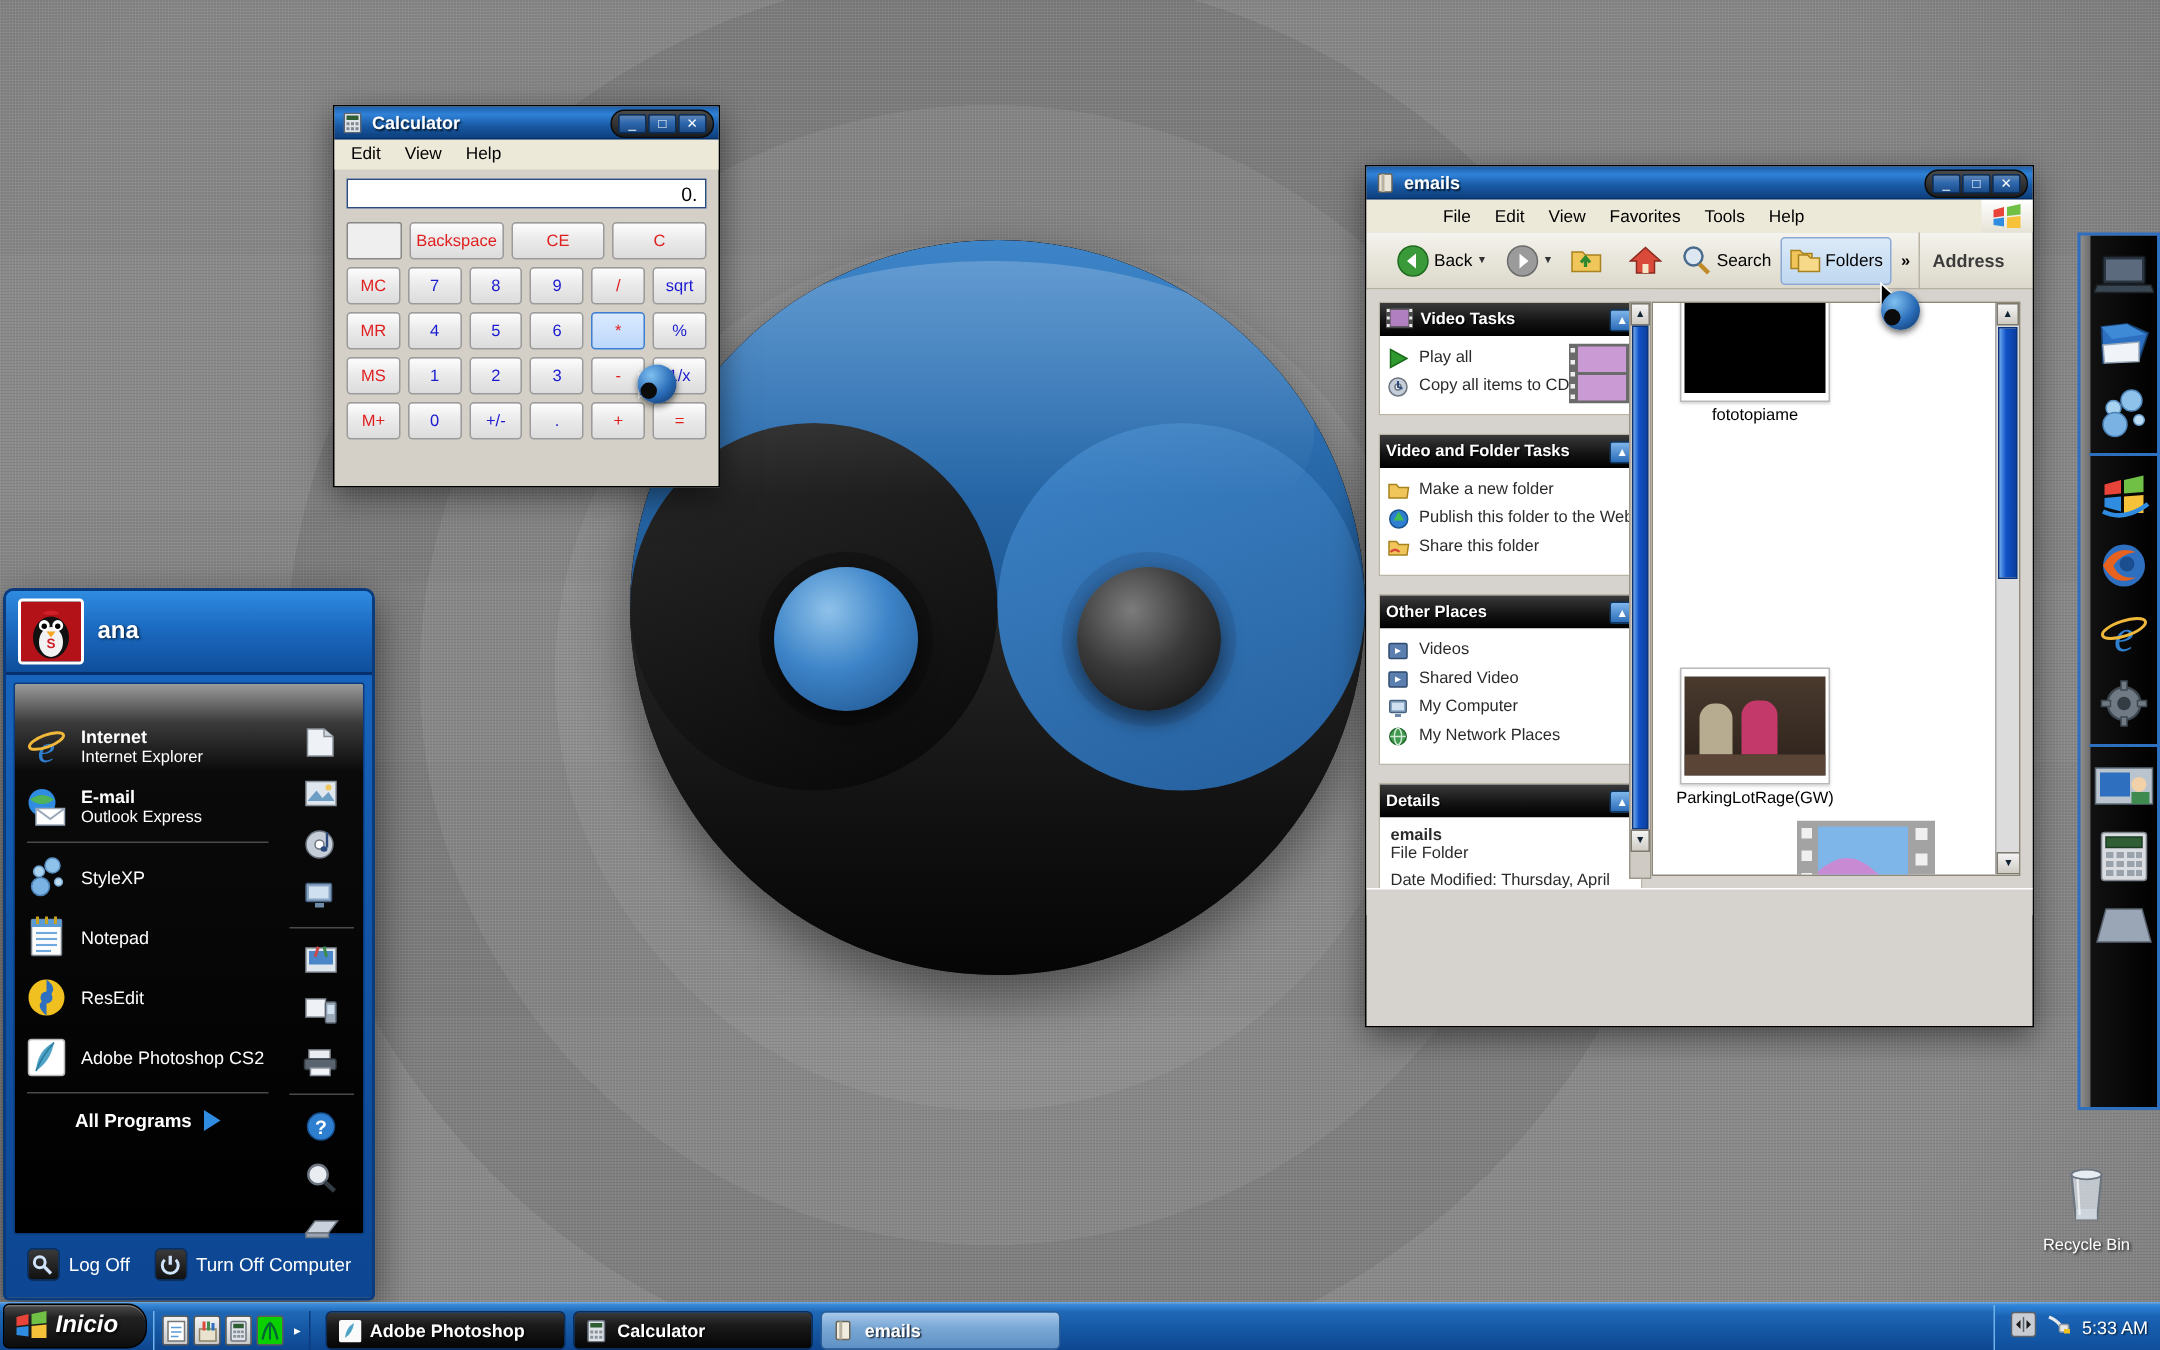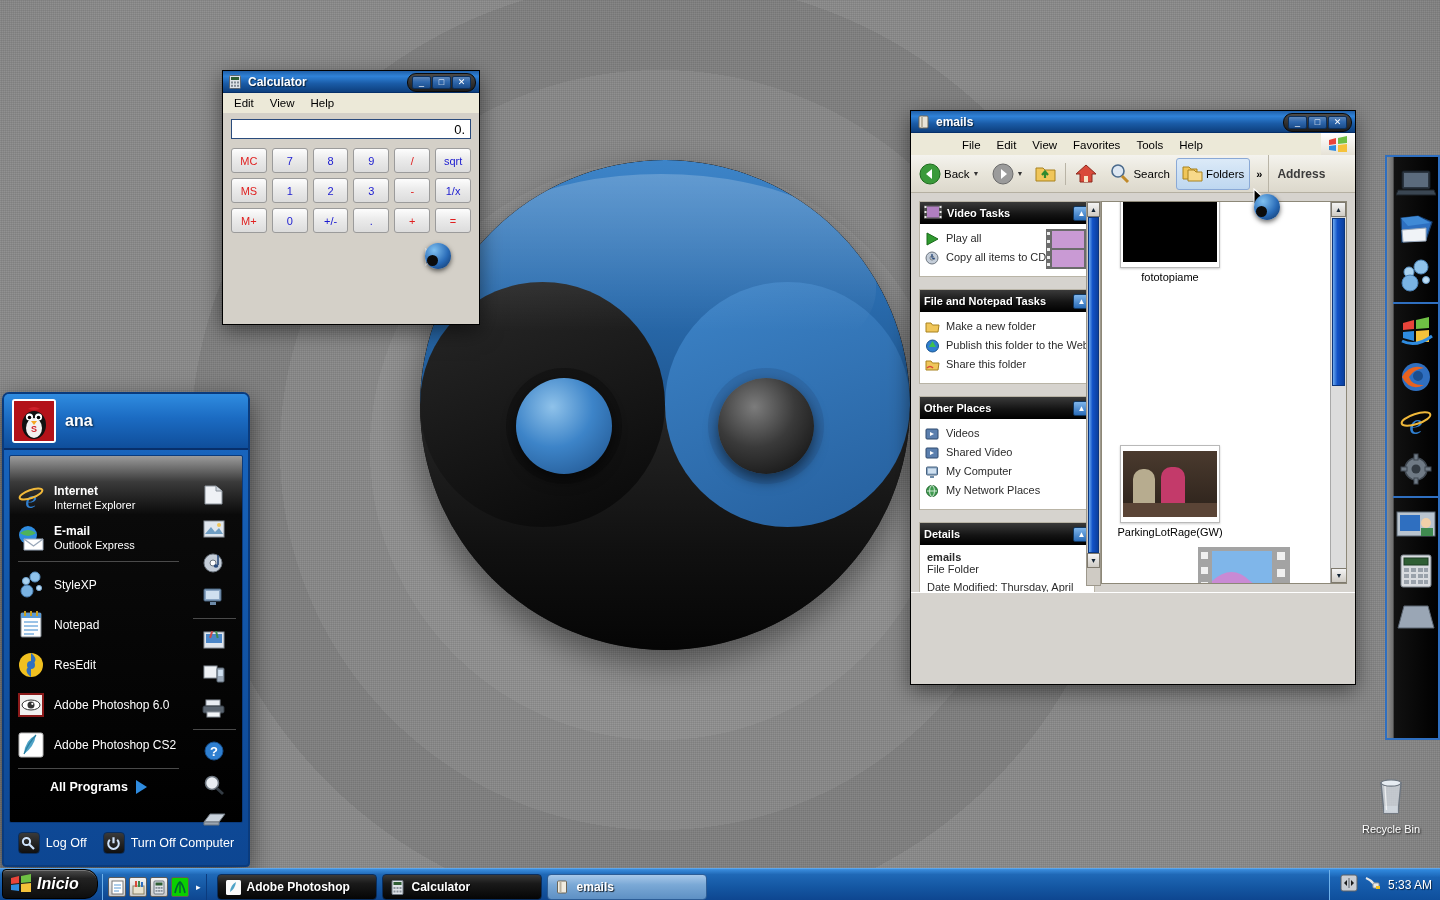--- a/index.html
+++ b/index.html
@@ -140,21 +140,21 @@
   
   #explorer-window { left: 910px; top: 110px; width: 446px; height: 575px; background: #d6d3ce; }
   #exp-menubar-row { display: flex; align-items: flex-end; background: #ece9d8; height: 22px; padding-left: 40px; }
   #exp-flag {
     width: 34px; height: 22px; background: linear-gradient(180deg,#fff,#e6e2d6);
     display: flex; align-items: center; justify-content: center;
   }
   #exp-toolbar {
     height: 38px; display: flex; align-items: center; gap: 0px;
     background: linear-gradient(180deg, #f4f3ee 0%, #e8e5da 50%, #dcd8cc 100%);
-    border-bottom: 1px solid #b5b0a2; padding: 0 2px;
+    border-bottom: 1px solid #b5b0a2; padding: 0 14px;
     font-size: 11.5px;
   }
   .tb-btn {
     display: flex; align-items: center; gap: 3px; height: 32px;
     padding: 0 5px; border: 1px solid transparent; border-radius: 3px; cursor: default;
   }
   .tb-btn.active { border-color: #8aa9d6; background: linear-gradient(180deg,#dceaf8,#bed7f0); }
   .tb-sep { width: 1px; height: 22px; background: #b9b4a6; margin: 0 3px; }
   .tb-arrow { font-size: 7px; color: #333; }
   #exp-address {
@@ -505,30 +505,44 @@
       </span>
     </div>
     <div class="xp-menubar">
       <span>Edit</span>
       <span>View</span>
       <span>Help</span>
     </div>
     <div id="calc-body">
       <div id="calc-display">0.</div>
 
+      <div class="calc-row">
+        <div id="calc-memind"></div>
+        <div class="calc-btn wide red">Backspace</div>
+        <div class="calc-btn wide red">CE</div>
+        <div class="calc-btn wide red">C</div>
+      </div>
 
       <div class="calc-row">
         <div class="calc-btn mem red">MC</div>
         <div class="calc-btn num blue">7</div>
         <div class="calc-btn num blue">8</div>
         <div class="calc-btn num blue">9</div>
         <div class="calc-btn num red">/</div>
         <div class="calc-btn num blue">sqrt</div>
       </div>
 
+      <div class="calc-row">
+        <div class="calc-btn mem red">MR</div>
+        <div class="calc-btn num blue">4</div>
+        <div class="calc-btn num blue">5</div>
+        <div class="calc-btn num blue">6</div>
+        <div class="calc-btn num red hover">*</div>
+        <div class="calc-btn num blue">%</div>
+      </div>
 
       <div class="calc-row">
         <div class="calc-btn mem red">MS</div>
         <div class="calc-btn num blue">1</div>
         <div class="calc-btn num blue">2</div>
         <div class="calc-btn num blue">3</div>
         <div class="calc-btn num red">-</div>
         <div class="calc-btn num blue">1/x</div>
       </div>
 
@@ -691,21 +705,21 @@
                     <rect x="40" y="27" width="3" height="3"></rect>
                     <rect x="40" y="34" width="3" height="3"></rect>
                   </g>
               </svg>
             </span>
           </div>
         </div>
 
         <div class="task-panel">
           <div class="task-head">
-            <span class="th-label">File and Notepad Tasks</span>
+            <span class="th-label">Video and Folder Tasks</span>
             <span class="chev">▲</span>
           </div>
           <div class="task-body">
             <div class="task-item">
               <span class="ti-icon">
                 <svg width="15" height="14" viewBox="0 0 15 14">
                     <path d="M1 3 L6 3 L7.5 5 L14 5 L13 12 L1 12 Z" fill="#f0c65a" stroke="#a8821f"></path>
                   </svg>
               </span>
               <span class="ti-label">Make a new folder</span>
@@ -947,31 +961,20 @@
           <span class="smi-icon">
             <svg width="30" height="30" viewBox="0 0 30 30">
               <circle cx="15" cy="15" r="12" fill="#f0c020"></circle>
               <path d="M15 3 Q24 10 15 15 Q6 20 15 27" fill="#2f6fc0"></path>
               <circle cx="15" cy="15" r="4" fill="#2f6fc0"></circle>
             </svg>
           </span>
           <span class="smi-single">ResEdit</span>
         </div>
 
-        <div class="sm-item">
-          <span class="smi-icon">
-            <svg width="30" height="30" viewBox="0 0 30 30">
-              <rect x="3" y="4" width="24" height="22" fill="#f0f0f0" stroke="#8b1a1a" stroke-width="2"></rect>
-              <ellipse cx="15" cy="15" rx="9" ry="5" fill="#fff" stroke="#333"></ellipse>
-              <circle cx="15" cy="15" r="3.5" fill="#333"></circle>
-              <circle cx="16.3" cy="13.8" r="1.1" fill="#fff"></circle>
-            </svg>
-          </span>
-          <span class="smi-single">Adobe Photoshop 6.0</span>
-        </div>
 
         <div class="sm-item">
           <span class="smi-icon">
             <svg width="30" height="30" viewBox="0 0 30 30">
               <rect x="3" y="3" width="24" height="24" rx="2" fill="#fff" stroke="#b8b8b8"></rect>
               <path d="M8 24 Q9 10 20 5 Q18 17 8 24Z" fill="#4fa3c7"></path>
               <path d="M8 24 Q12 14 20 5" stroke="#2a7fa0" stroke-width="1.2" fill="none"></path>
             </svg>
           </span>
           <span class="smi-single">Adobe Photoshop CS2</span>

